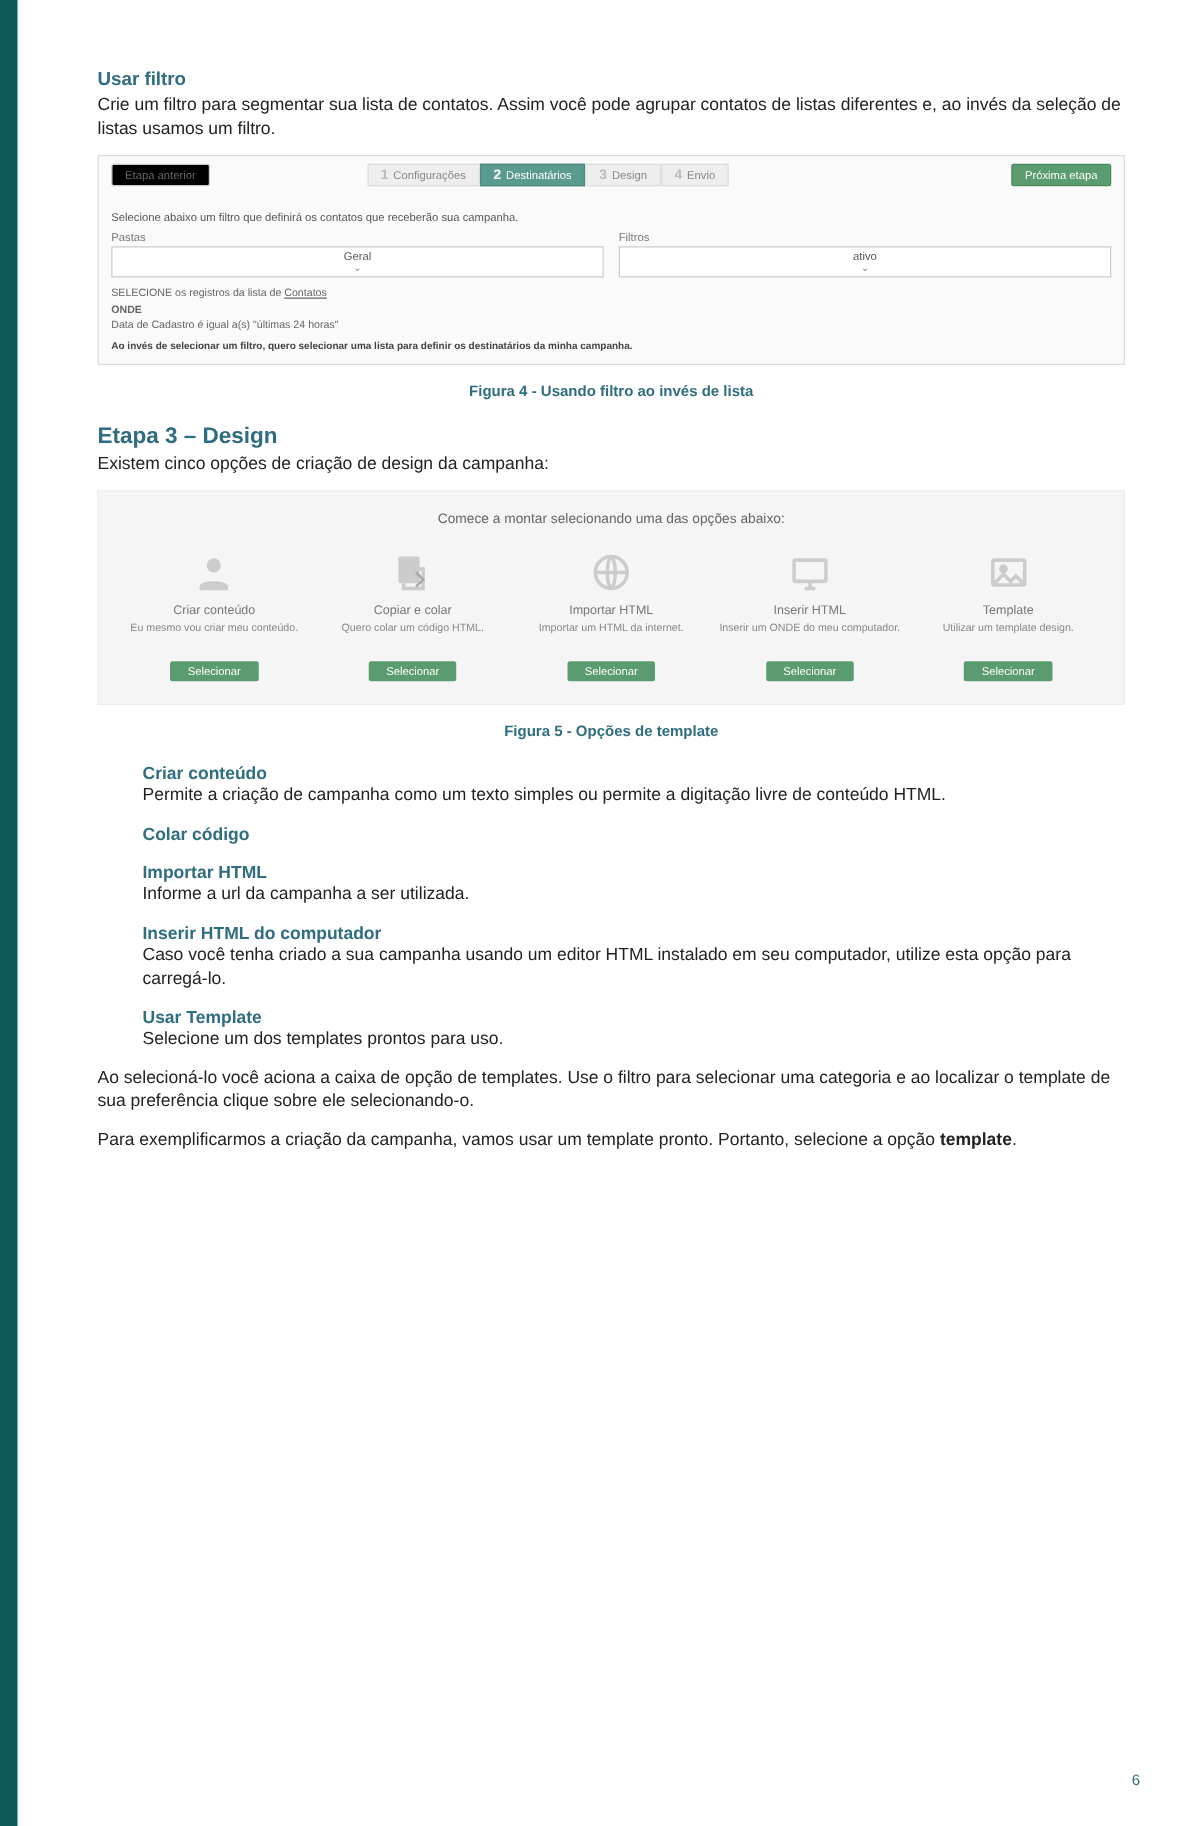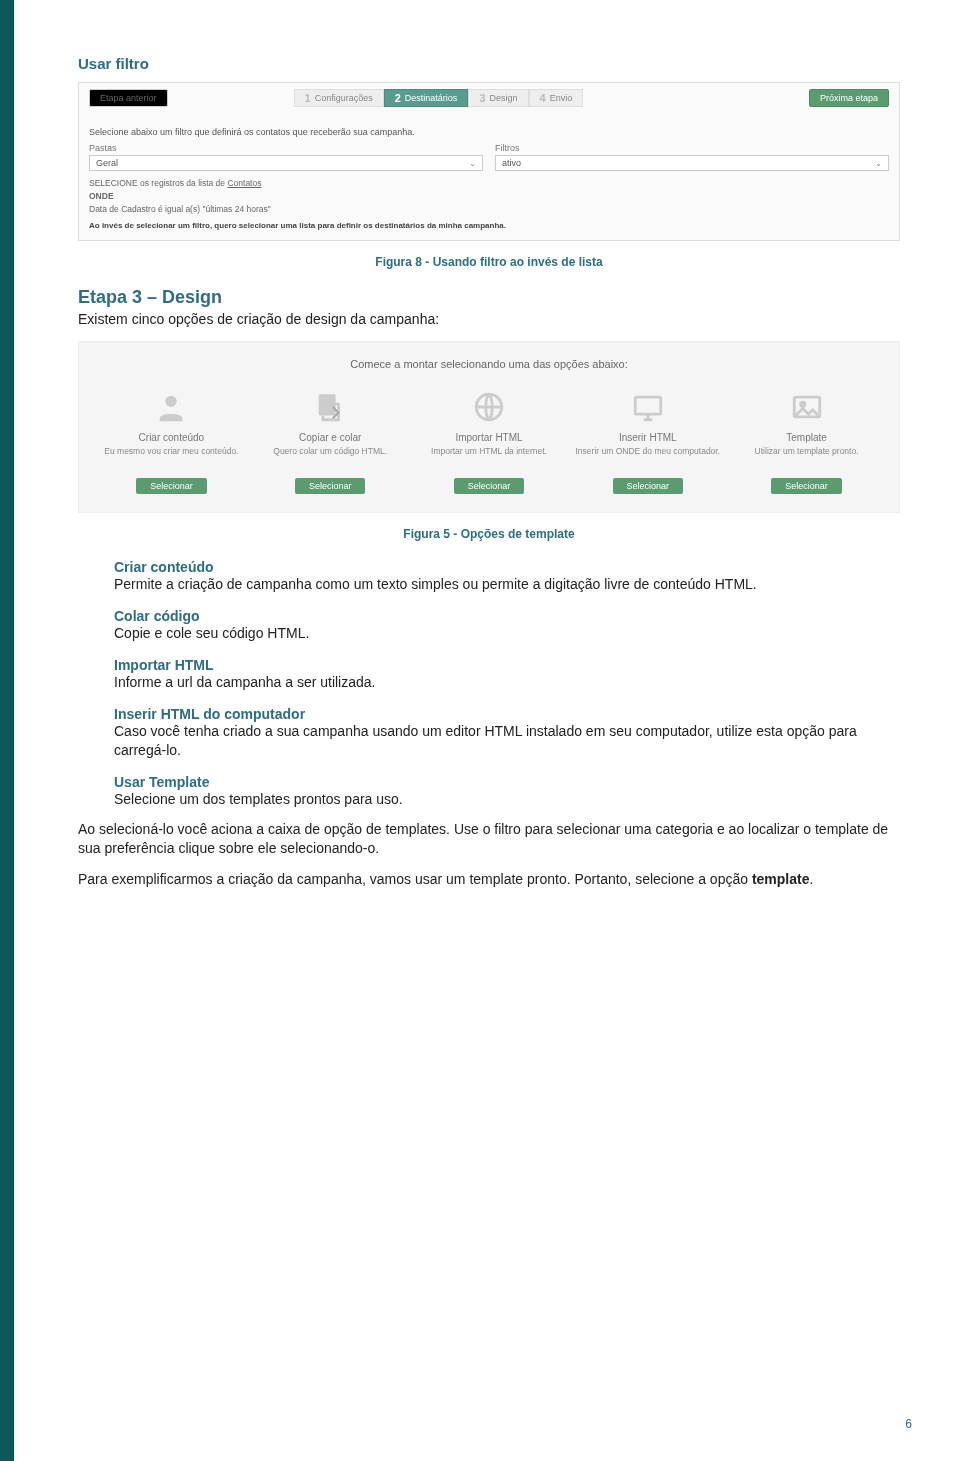--- a/index.html
+++ b/index.html
@@ -41,21 +41,21 @@
   .btn-green { background: #5a9b6f; border: 1px solid #4a8a5f; padding: 3px 10px; font-size: 9px; border-radius: 2px; color: #fff; }
   .wizard { display: flex; margin-left: 120px; }
   .wstep { display: flex; align-items: center; background: #eee; padding: 2px 10px; font-size: 9px; color: #888; border: 1px solid #ddd; position: relative; }
   .wstep.active { background: #5a9b8f; color: #fff; border-color: #4a8a7f; }
   .wnum { font-weight: bold; margin-right: 4px; color: #bbb; font-size: 11px; }
   .wstep.active .wnum { color: #fff; }
   .fig4-row { margin-top: 20px; font-size: 9px; color: #555; }
   .fig4-row2 { display: flex; gap: 12px; margin-top: 6px; }
   .fig4-col { flex: 1; }
   .fig4-label { font-size: 9px; color: #777; }
-  .fig4-select { display: flex; align-items: center; justify-content: space-between; background: #fff; border: 1px solid #ccc; padding: 2px 6px; font-size: 9px; margin-top: 2px; }
+  .fig4-select { display: flex; align-items: center; justify-content: space-between; background: #fff; border: 1px solid #ccc; padding: 2px 6px; font-size: 9px; margin-top: 2px; flex-direction: column; }
   .chev { font-size: 8px; color: #888; }
   .fig4-small { font-size: 8.5px; color: #666; line-height: 1.5; margin-top: 6px; }
   .onde { font-weight: bold; font-size: 8.5px; }
   .fig4-note { font-size: 8px; color: #444; font-weight: bold; margin-top: 6px; }
 
   
   .fig5 {
     background: #f5f5f5; border: 1px solid #eee;
     padding: 16px 18px 18px; margin-top: 8px;
   }
@@ -69,20 +69,21 @@
   svg { display: block; }
 </style>
 </head>
 <body>
 
 <div class="stripe"></div>
 
 <div class="page">
 
   <div class="section-head">Usar filtro</div>
+  <div class="body-text">Crie um filtro para segmentar sua lista de contatos. Assim você pode agrupar contatos de listas diferentes e, ao invés da seleção de listas usamos um filtro.</div>
 
   <div class="fig4">
     <div class="fig4-top">
       <span class="btn-ghost">Etapa anterior</span>
       <div class="wizard">
         <div class="wstep">
             <span class="wnum">1</span>
             <span>Configurações</span>
           </div>
         <div class="wstep active">
@@ -119,21 +120,21 @@
       </div>
     </div>
     <div class="fig4-small">
       <span>SELECIONE os registros da lista de </span><span style="text-decoration:underline">Contatos</span><br>
       <span class="onde">ONDE</span><br>
       <span>Data de Cadastro é igual a(s) "últimas 24 horas"</span>
     </div>
     <div class="fig4-note">Ao invés de selecionar um filtro, quero selecionar uma lista para definir os destinatários da minha campanha.</div>
   </div>
 
-  <div class="caption">Figura 8 - Usando filtro ao invés de lista</div>
+  <div class="caption">Figura 4 - Usando filtro ao invés de lista</div>
 
   <div class="section-head-lg">Etapa 3 – Design</div>
   <div class="body-text">Existem cinco opções de criação de design da campanha:</div>
 
   <div class="fig5">
     <div class="fig5-head">Comece a montar selecionando uma das opções abaixo:</div>
     <div class="fig5-row">
       <div class="opt">
         <div class="opt-icon">
           <svg width="34" height="34" viewBox="0 0 24 24" fill="#ccc">
@@ -181,34 +182,33 @@
       </div>
       <div class="opt">
         <div class="opt-icon">
           <svg width="34" height="34" viewBox="0 0 24 24" fill="none" stroke="#ccc" stroke-width="2">
               <rect x="3" y="5" width="18" height="14" rx="1"></rect>
               <circle cx="9" cy="10" r="1.5" fill="#ccc"></circle>
               <path d="M4 18l5-5 4 4 3-3 4 4"></path>
             </svg>
         </div>
         <div class="opt-title">Template</div>
-        <div class="opt-desc">Utilizar um template pronto.</div>
+        <div class="opt-desc">Utilizar um template design.</div>
         <div class="opt-btn">Selecionar</div>
       </div>
     </div>
   </div>
 
   <div class="caption">Figura 5 - Opções de template</div>
 
   <div class="sub-indent">
     <div class="sub-head">Criar conteúdo</div>
     <div class="body-text">Permite a criação de campanha como um texto simples ou permite a digitação livre de conteúdo HTML.</div>
 
     <div class="sub-head">Colar código</div>
-    <div class="body-text">Copie e cole seu código HTML.</div>
 
     <div class="sub-head">Importar HTML</div>
     <div class="body-text">Informe a url da campanha a ser utilizada.</div>
 
     <div class="sub-head">Inserir HTML do computador</div>
     <div class="body-text">Caso você tenha criado a sua campanha usando um editor HTML instalado em seu computador, utilize esta opção para carregá-lo.</div>
 
     <div class="sub-head">Usar Template</div>
     <div class="body-text">Selecione um dos templates prontos para uso.</div>
   </div>

